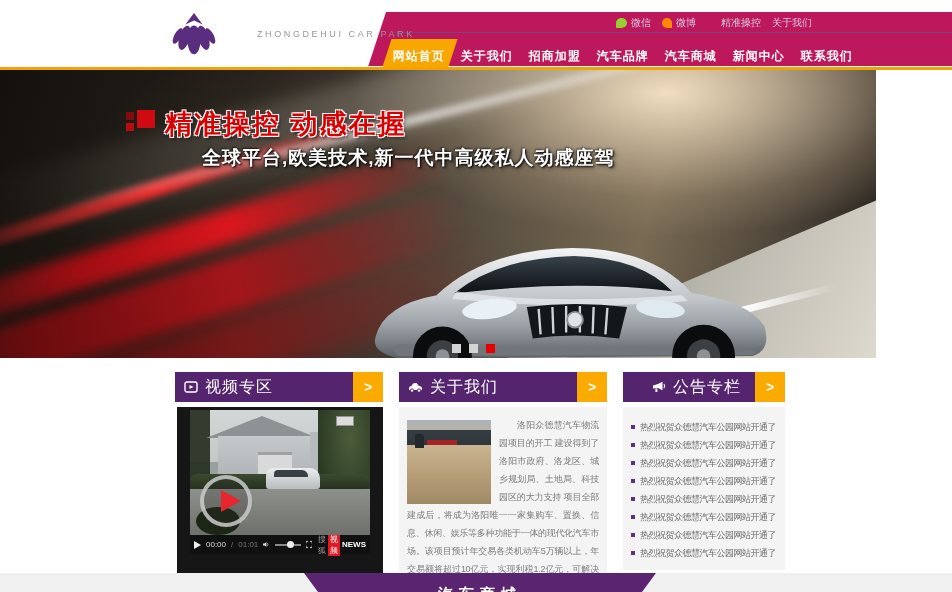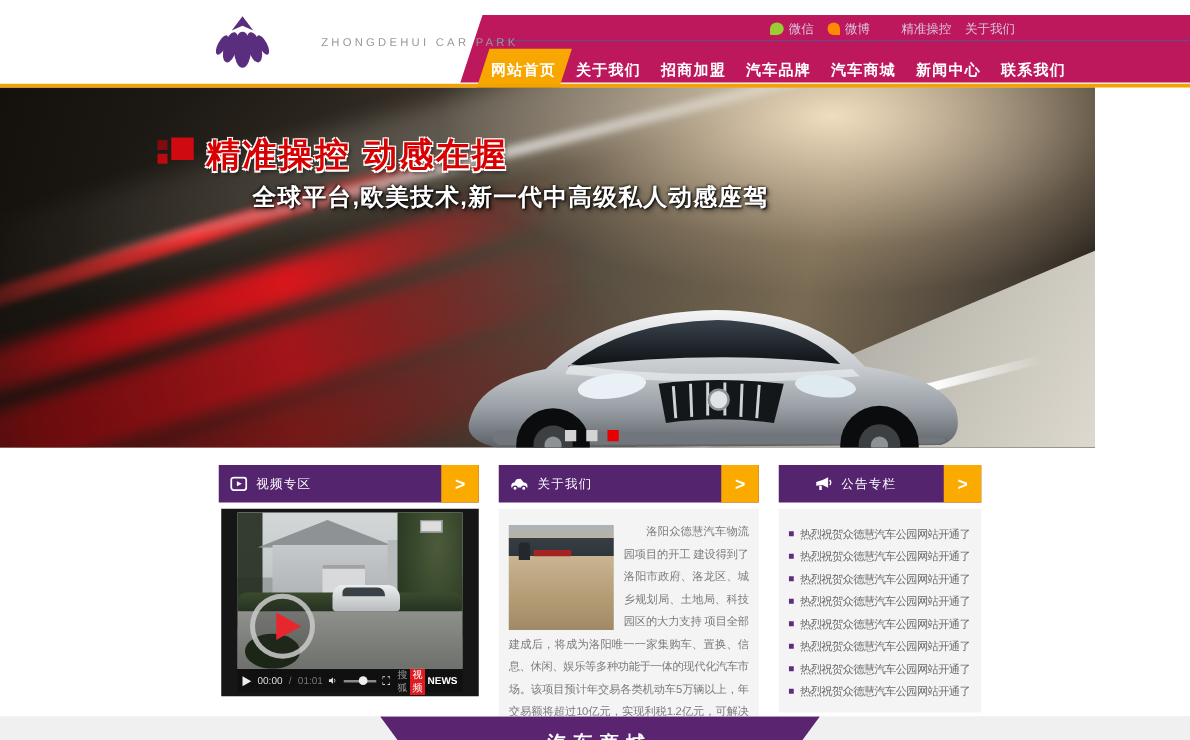--- a/index.html
+++ b/index.html
@@ -72,27 +72,27 @@
 
   .dots { position:absolute; left:452px; top:274px; display:flex; gap:8px; }
   .dot { width:9px; height:9px; background:#d4d4d4; cursor:pointer; }
   .dot.active { background:#e60000; }
 
   
   .col-header { position:absolute; top:372px; height:30px; background:#54246e; color:#fff;
     display:flex; align-items:center; }
   #vh { left:175px; width:208px; } #ah { left:399px; width:208px; } #nh { left:623px; width:162px;padding-left:20px; }
   .ch-icon { margin:0 7px 0 9px; display:flex; }
-  .ch-label { font-size:10px; letter-spacing:1px; }
+  .ch-label { font-size:16px; letter-spacing:1px; }
   .ch-arrow { position:absolute; right:0; top:0; width:30px; height:30px; background:#fbab00;
     color:#fff; font-weight:bold; font-size:14px; display:flex; align-items:center; justify-content:center;
     cursor:pointer; }
 
   
-  #video-frame { position:absolute; left:177px; top:407px; width:206px; height:150px;
+  #video-frame { position:absolute; left:177px; top:407px; width:206px; height:184px;
     background:#161616; padding:3px 13px 0; }
   .vp-screen { position:relative; width:180px; height:125px; overflow:hidden; background:#9aa09f; }
   .vp-screen > div { position:absolute; }
   .vp-sky { left:0; top:0; width:100%; height:52px; background:linear-gradient(#d3d7d8,#c2c8c8); }
   .vp-tree-r { right:-6px; top:-4px; width:58px; height:104px;
     background:radial-gradient(at 55% 30%,#4c5c3a,#2b3a23 72%); }
   .vp-tree-l { left:-10px; top:0; width:30px; height:92px; background:#222b1d; opacity:.9; }
   .vp-roof { left:16px; top:6px; width:0; height:0;
     border-left:56px solid transparent; border-right:56px solid transparent; border-bottom:22px solid #8e9294; }
   .vp-house { left:28px; top:26px; width:94px; height:46px; background:linear-gradient(#c5c9cb,#aeb2b4); }

